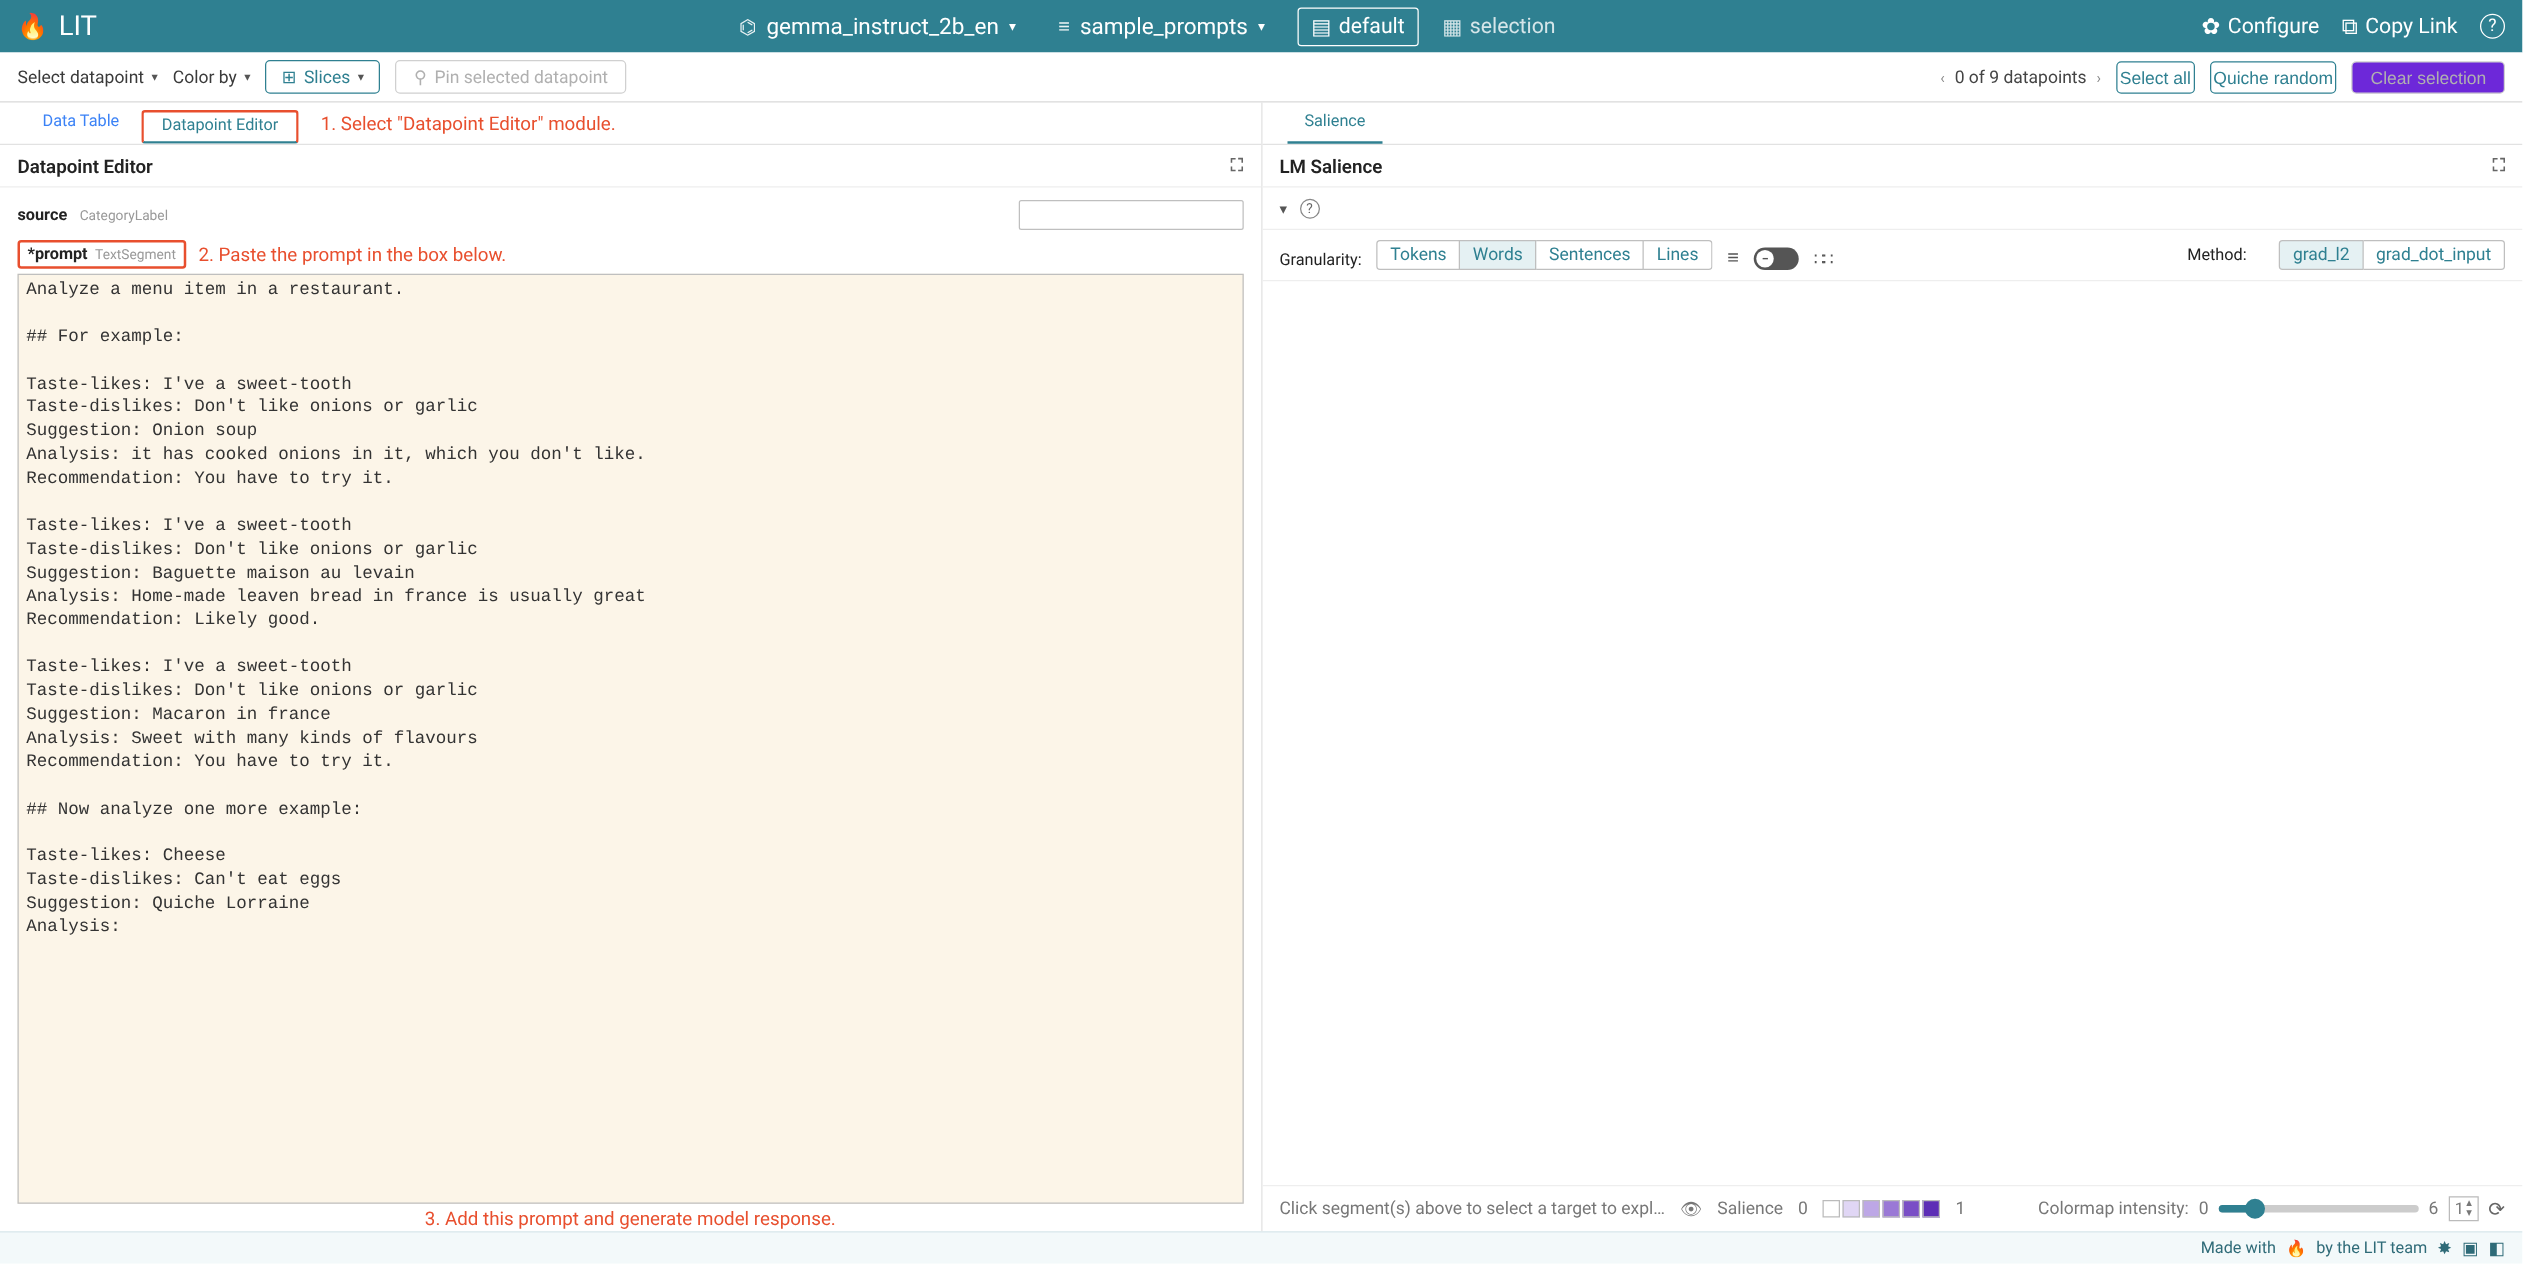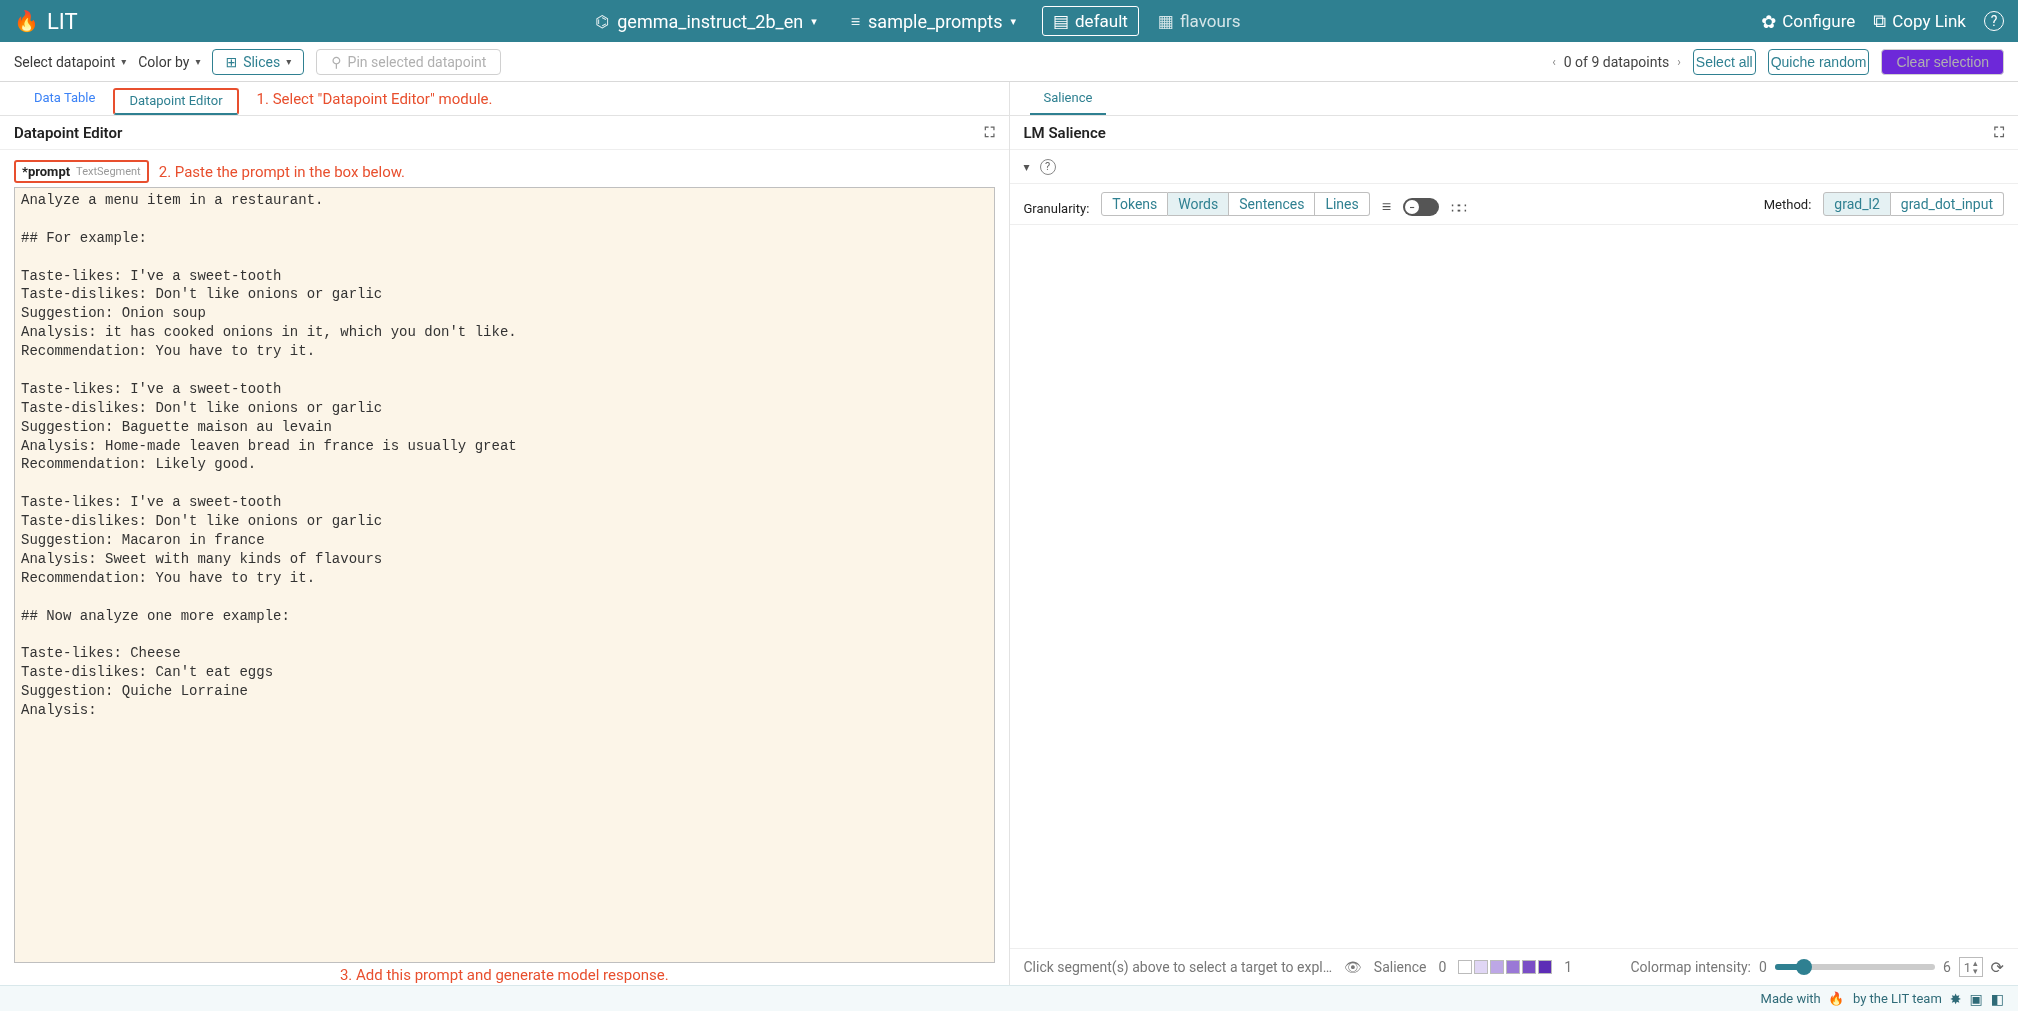--- a/index.html
+++ b/index.html
@@ -175,21 +175,21 @@
   .chip:first-child { border-radius:3px 0 0 3px; }
   .chip:last-child { border-radius:0 3px 3px 0; }
 
   .ico-btn { color:#555; font-size:16px; cursor:pointer; }
   .toggle {
     width:36px; height:18px; border-radius:9px; background:#555; position:relative; cursor:pointer;
   }
   .toggle .knob { position:absolute; left:2px; top:2px; width:14px; height:14px; border-radius:50%; background:#fff; display:flex; align-items:center; justify-content:center; font-size:10px; font-weight:bold; color:#555;}
   .grid-ico { letter-spacing:-2px; font-size:14px; color:#555; cursor:pointer; }
 
-  .sal-right { margin-left:auto; display:flex; align-items:center; gap:12px; }
+  .sal-right { margin-left:auto; display:flex; align-items:center; gap:26px; }
   .method-chip {
     border:1px solid #bfbfbf; padding:3px 10px; font-size:14px; cursor:pointer; color:#2f8091;
   }
   .method-chip.sel { background:#e5f1f3; border-radius:3px 0 0 3px; }
   .method-chip:last-child { border-left:none; border-radius:0 3px 3px 0; }
 
   .sal-body { flex:1; }
 
   .sal-footer {
     display:flex; align-items:center; gap:12px; font-size:14px;
@@ -234,21 +234,21 @@
       <span>sample_prompts</span>
       <span class="caret">▾</span>
     </div>
     <div class="layout-tabs">
       <div class="layout-tab sel">
         <span>▤</span>
         <span>default</span>
       </div>
       <div class="layout-tab dim">
         <span>▦</span>
-        <span>flavours</span>
+        <span>selection</span>
       </div>
     </div>
   </div>
   <div class="topbar-right">
     <div class="top-action">
       <span class="ico">✿</span>
       <span>Configure</span>
     </div>
     <div class="top-action">
       <span class="ico">⧉</span>
@@ -297,20 +297,26 @@
       <div class="module-tab active red-box red-box-tab">Datapoint Editor</div>
       <div class="annot">1. Select "Datapoint Editor" module.</div>
     </div>
 
     <div class="module-header">
       <span>Datapoint Editor</span>
       <span class="fullscreen-ico">⛶</span>
     </div>
 
     <div class="panel-inner">
+      <div class="field-row source-row">
+        <span class="field-name">source</span>
+        <span class="field-type">CategoryLabel</span>
+        <span class="spacer"></span>
+        <input class="text-input" style="">
+      </div>
 
       <div class="prompt-row">
         <span class="prompt-label-box red-box">
           <span class="field-name">*prompt</span>
           <span class="field-type">TextSegment</span>
         </span>
         <span class="annot2">2. Paste the prompt in the box below.</span>
       </div>
 
       <textarea class="prompt-text" spellcheck="false" style="">Analyze a menu item in a restaurant.

